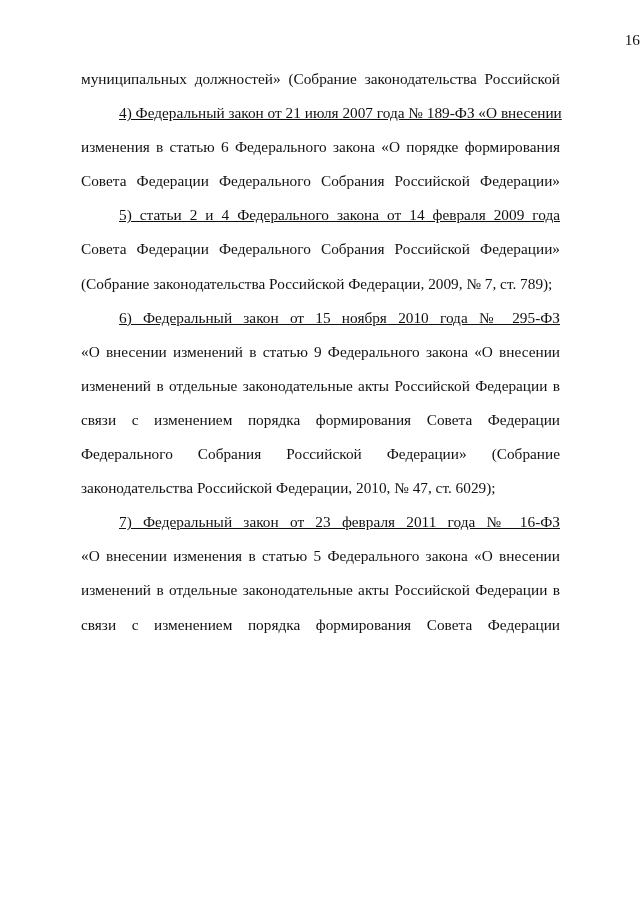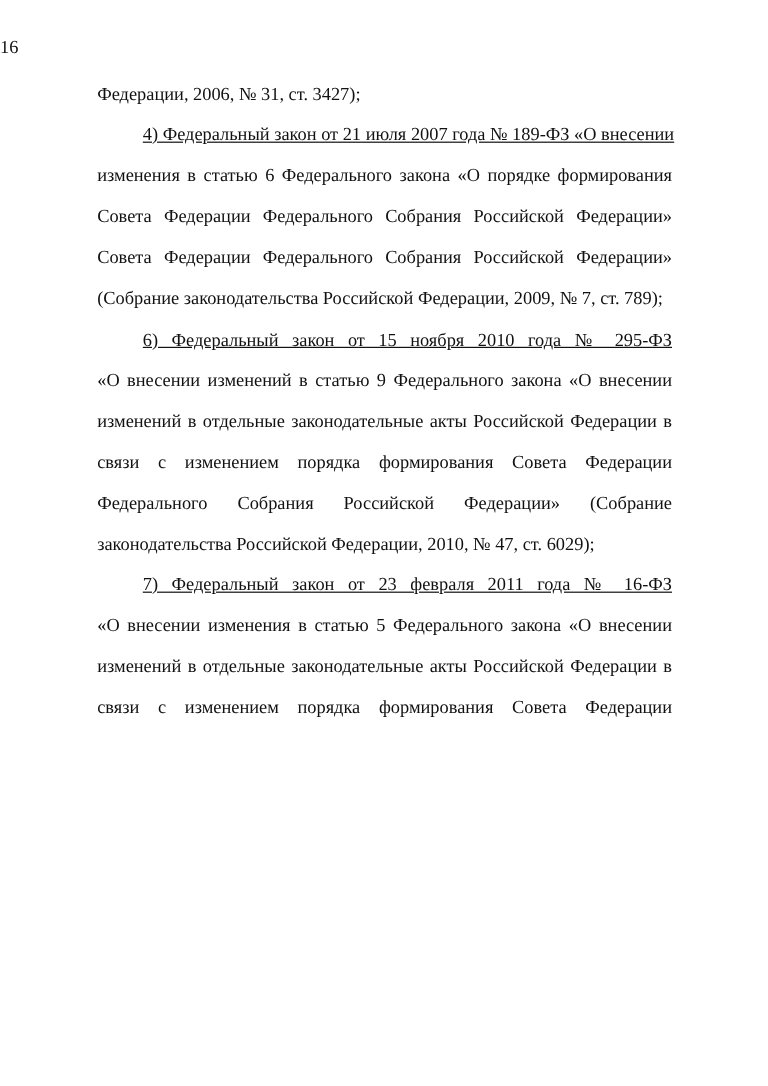--- a/index.html
+++ b/index.html
@@ -4,48 +4,49 @@
 <style>
   html, body { margin: 0; padding: 0; background: #ffffff; }
   body { width: 640px; height: 905px; position: relative; overflow: hidden; }
   .page {
     position: absolute; left: 0; top: 0; width: 640px; height: 905px;
     background: #fff; color: #111;
     font-family: "Liberation Serif", "DejaVu Serif", serif;
     font-size: 15.3px;
   }
   .page-number {
-    position: absolute; top: 31px; left: 0; width: 640px; text-align: left;
+    position: absolute; top: 31px; left: 0; width: 640px; text-align: right;
     font-size: 15.3px;
   }
   .body-text {
     position: absolute; left: 81px; top: 62px; width: 479px;
   }
   .line {
     height: 34.1px; line-height: 34.1px; white-space: nowrap;
     text-align: justify; text-align-last: justify;
   }
   .line.last { text-align-last: left; }
   .line.indent { padding-left: 38px; text-decoration: underline; }
 </style>
 </head>
 <body>
 
 <div class="page">
   <div class="page-number">16</div>
   <div class="body-text" id="body-text">
       <div>
-        <div class="line last">Федерации, 2006, №  31, ст. 3427);</div>
+        <div class="line">муниципальных должностей» (Собрание законодательства Российской</div>
       </div>
       <div>
         <div class="line indent">4) Федеральный закон от 21 июля 2007 года №  189-ФЗ «О  внесении</div>
         <div class="line">изменения в статью 6 Федерального закона «О порядке формирования</div>
         <div class="line">Совета Федерации Федерального Собрания Российской Федерации»</div>
       </div>
       <div>
+        <div class="line indent">5) статьи 2 и 4 Федерального закона от 14 февраля 2009 года</div>
         <div class="line">Совета Федерации Федерального Собрания Российской Федерации»</div>
         <div class="line last">(Собрание законодательства Российской Федерации, 2009, №  7, ст. 789);</div>
       </div>
       <div>
         <div class="line indent">6) Федеральный закон от 15 ноября 2010 года № 295-ФЗ</div>
         <div class="line">«О внесении изменений в статью 9 Федерального закона «О внесении</div>
         <div class="line">изменений в отдельные законодательные акты Российской Федерации в</div>
         <div class="line">связи с изменением порядка формирования Совета Федерации</div>
         <div class="line">Федерального Собрания Российской Федерации» (Собрание</div>
         <div class="line last">законодательства Российской Федерации, 2010, №  47, ст. 6029);</div>

